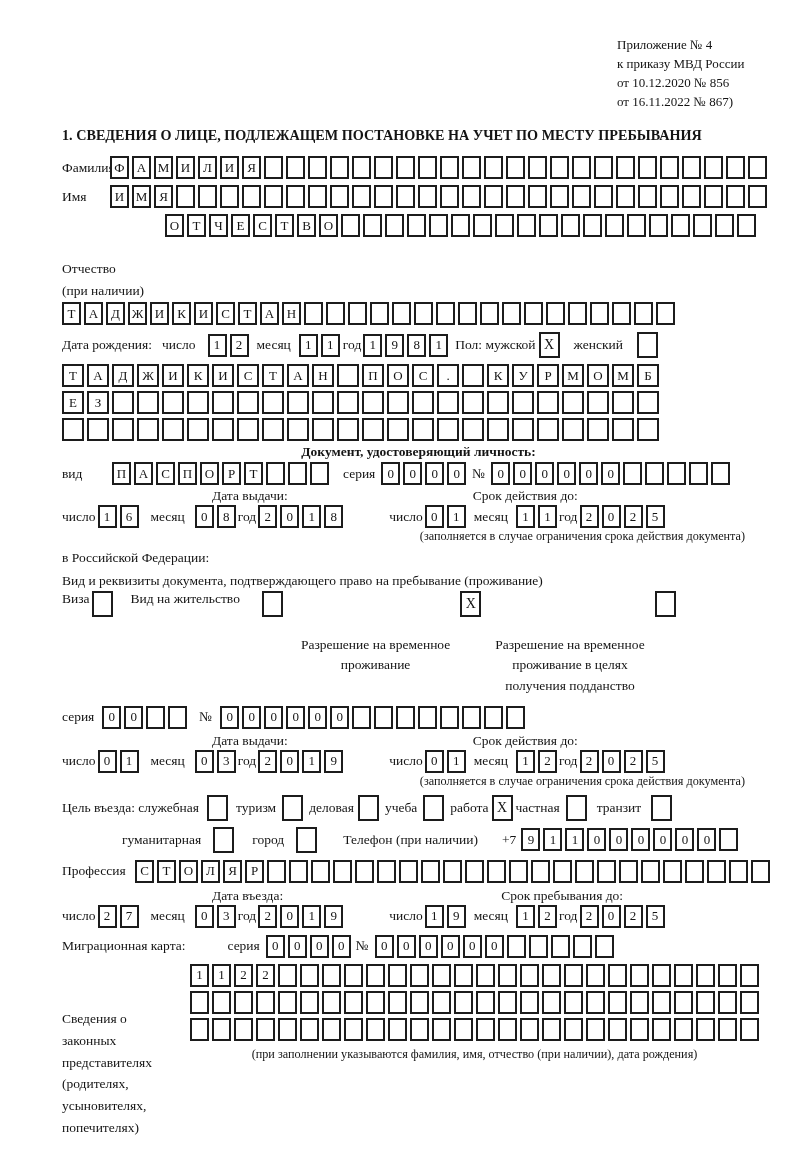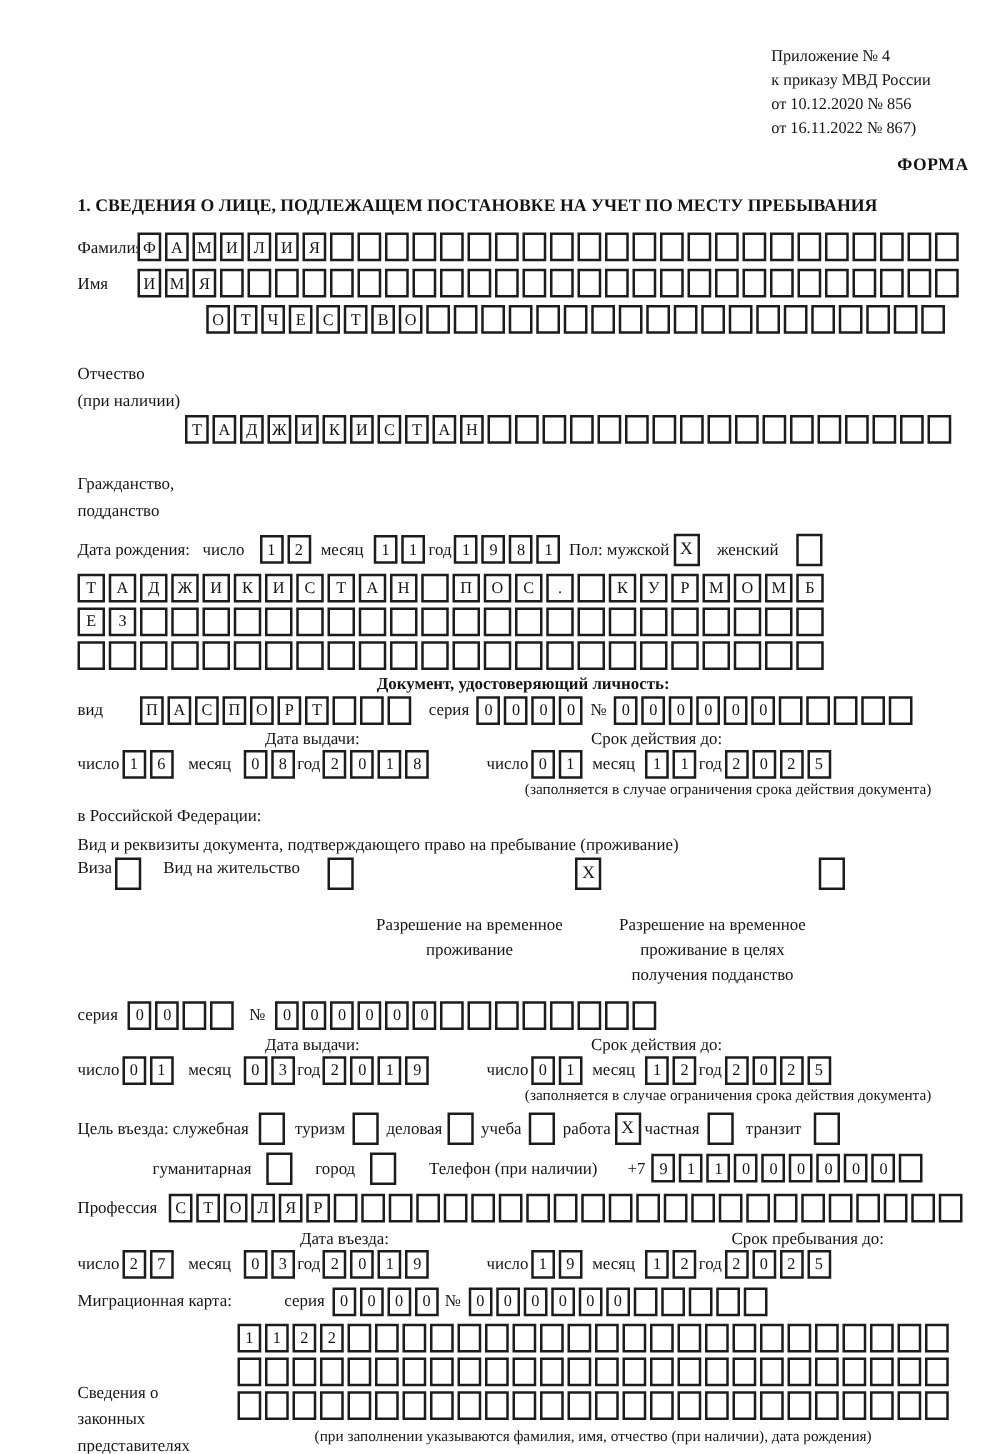--- a/index.html
+++ b/index.html
@@ -33,21 +33,20 @@
 </head>
 <body>
 
 <div class="page">
   <div class="hdr">
     <div>Приложение № 4</div>
     <div>к приказу МВД России</div>
     <div>от 10.12.2020 № 856</div>
     <div>от 16.11.2022 № 867)</div>
   </div>
-  <div class="forma">ФОРМА</div>
   <div class="sec">1. СВЕДЕНИЯ О ЛИЦЕ, ПОДЛЕЖАЩЕМ ПОСТАНОВКЕ НА УЧЕТ ПО МЕСТУ ПРЕБЫВАНИЯ</div>
   <div id="form-root">
       <div class="fline" style="margin-top: 12px;">
         <span class="lbl" style="width: 48px;">Фамилия</span>
         <span class="cells">
           <span class="cell">Ф</span>
           <span class="cell">А</span>
           <span class="cell">М</span>
           <span class="cell">И</span>
           <span class="cell">Л</span>
@@ -142,24 +141,20 @@
           <span class="cell"></span>
           <span class="cell"></span>
           <span class="cell"></span>
           <span class="cell"></span>
           <span class="cell"></span>
           <span class="cell"></span>
           <span class="cell"></span>
         </span>
       </div>
       <div class="fline top" style="margin-top: 0px;">
-        <div class="lbl2" style="width: 86px;">
-          <div>Гражданство,</div>
-          <div>подданство</div>
-        </div>
         <span class="cells">
           <span class="cell">Т</span>
           <span class="cell">А</span>
           <span class="cell">Д</span>
           <span class="cell">Ж</span>
           <span class="cell">И</span>
           <span class="cell">К</span>
           <span class="cell">И</span>
           <span class="cell">С</span>
           <span class="cell">Т</span>
@@ -597,21 +592,21 @@
           <span class="cell"></span>
           <span class="cell"></span>
           <span class="cell"></span>
           <span class="cell"></span>
           <span class="cell"></span>
           <span class="cell"></span>
           <span class="cell"></span>
           <span class="cell"></span>
         </span>
       </div>
-      <div class="fline" style="margin-top: 5px; gap: 28px;">
+      <div class="fline" style="margin-top: 5px;">
         <span class="gap" style="width: 150px;"></span>
         <span class="txt">Дата въезда:</span>
         <span class="gap" style="width: 218px;"></span>
         <span class="txt">Срок пребывания до:</span>
       </div>
       <div class="fline" style="margin-top: 1px;">
         <span class="txt">число</span>
         <span class="gap" style="width: 2px;"></span>
         <span class="cells">
           <span class="cell">2</span>

